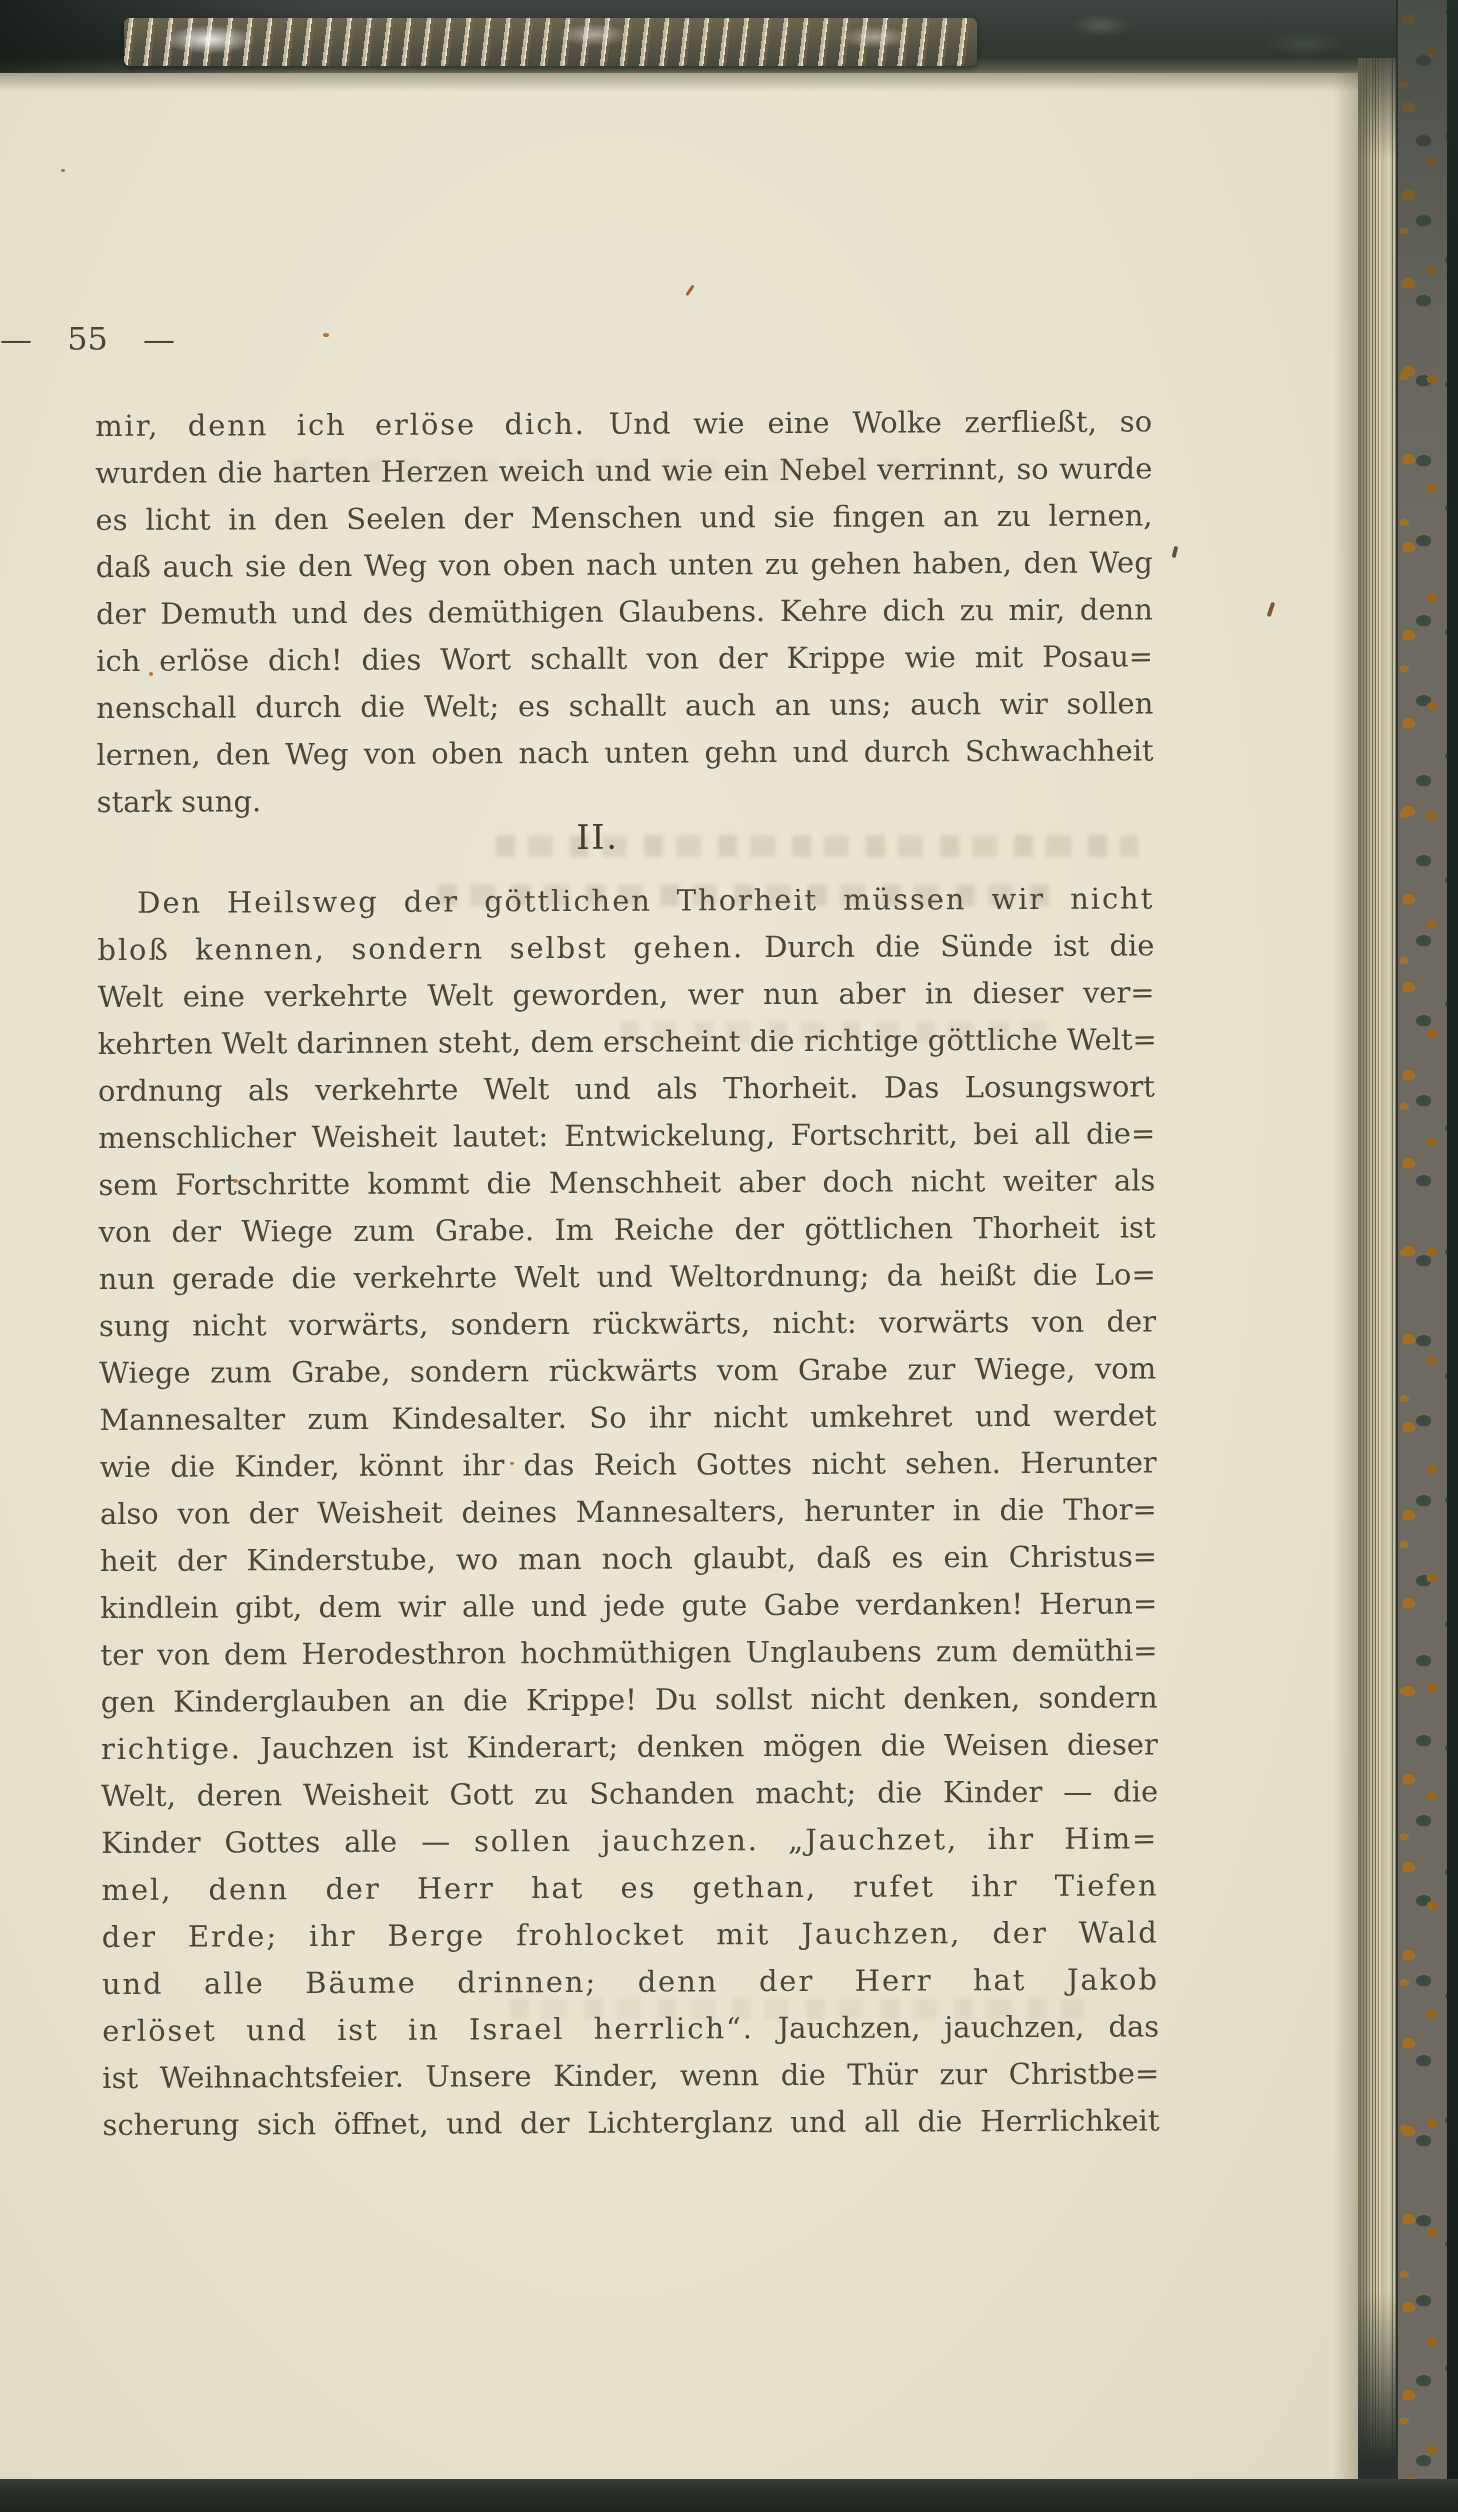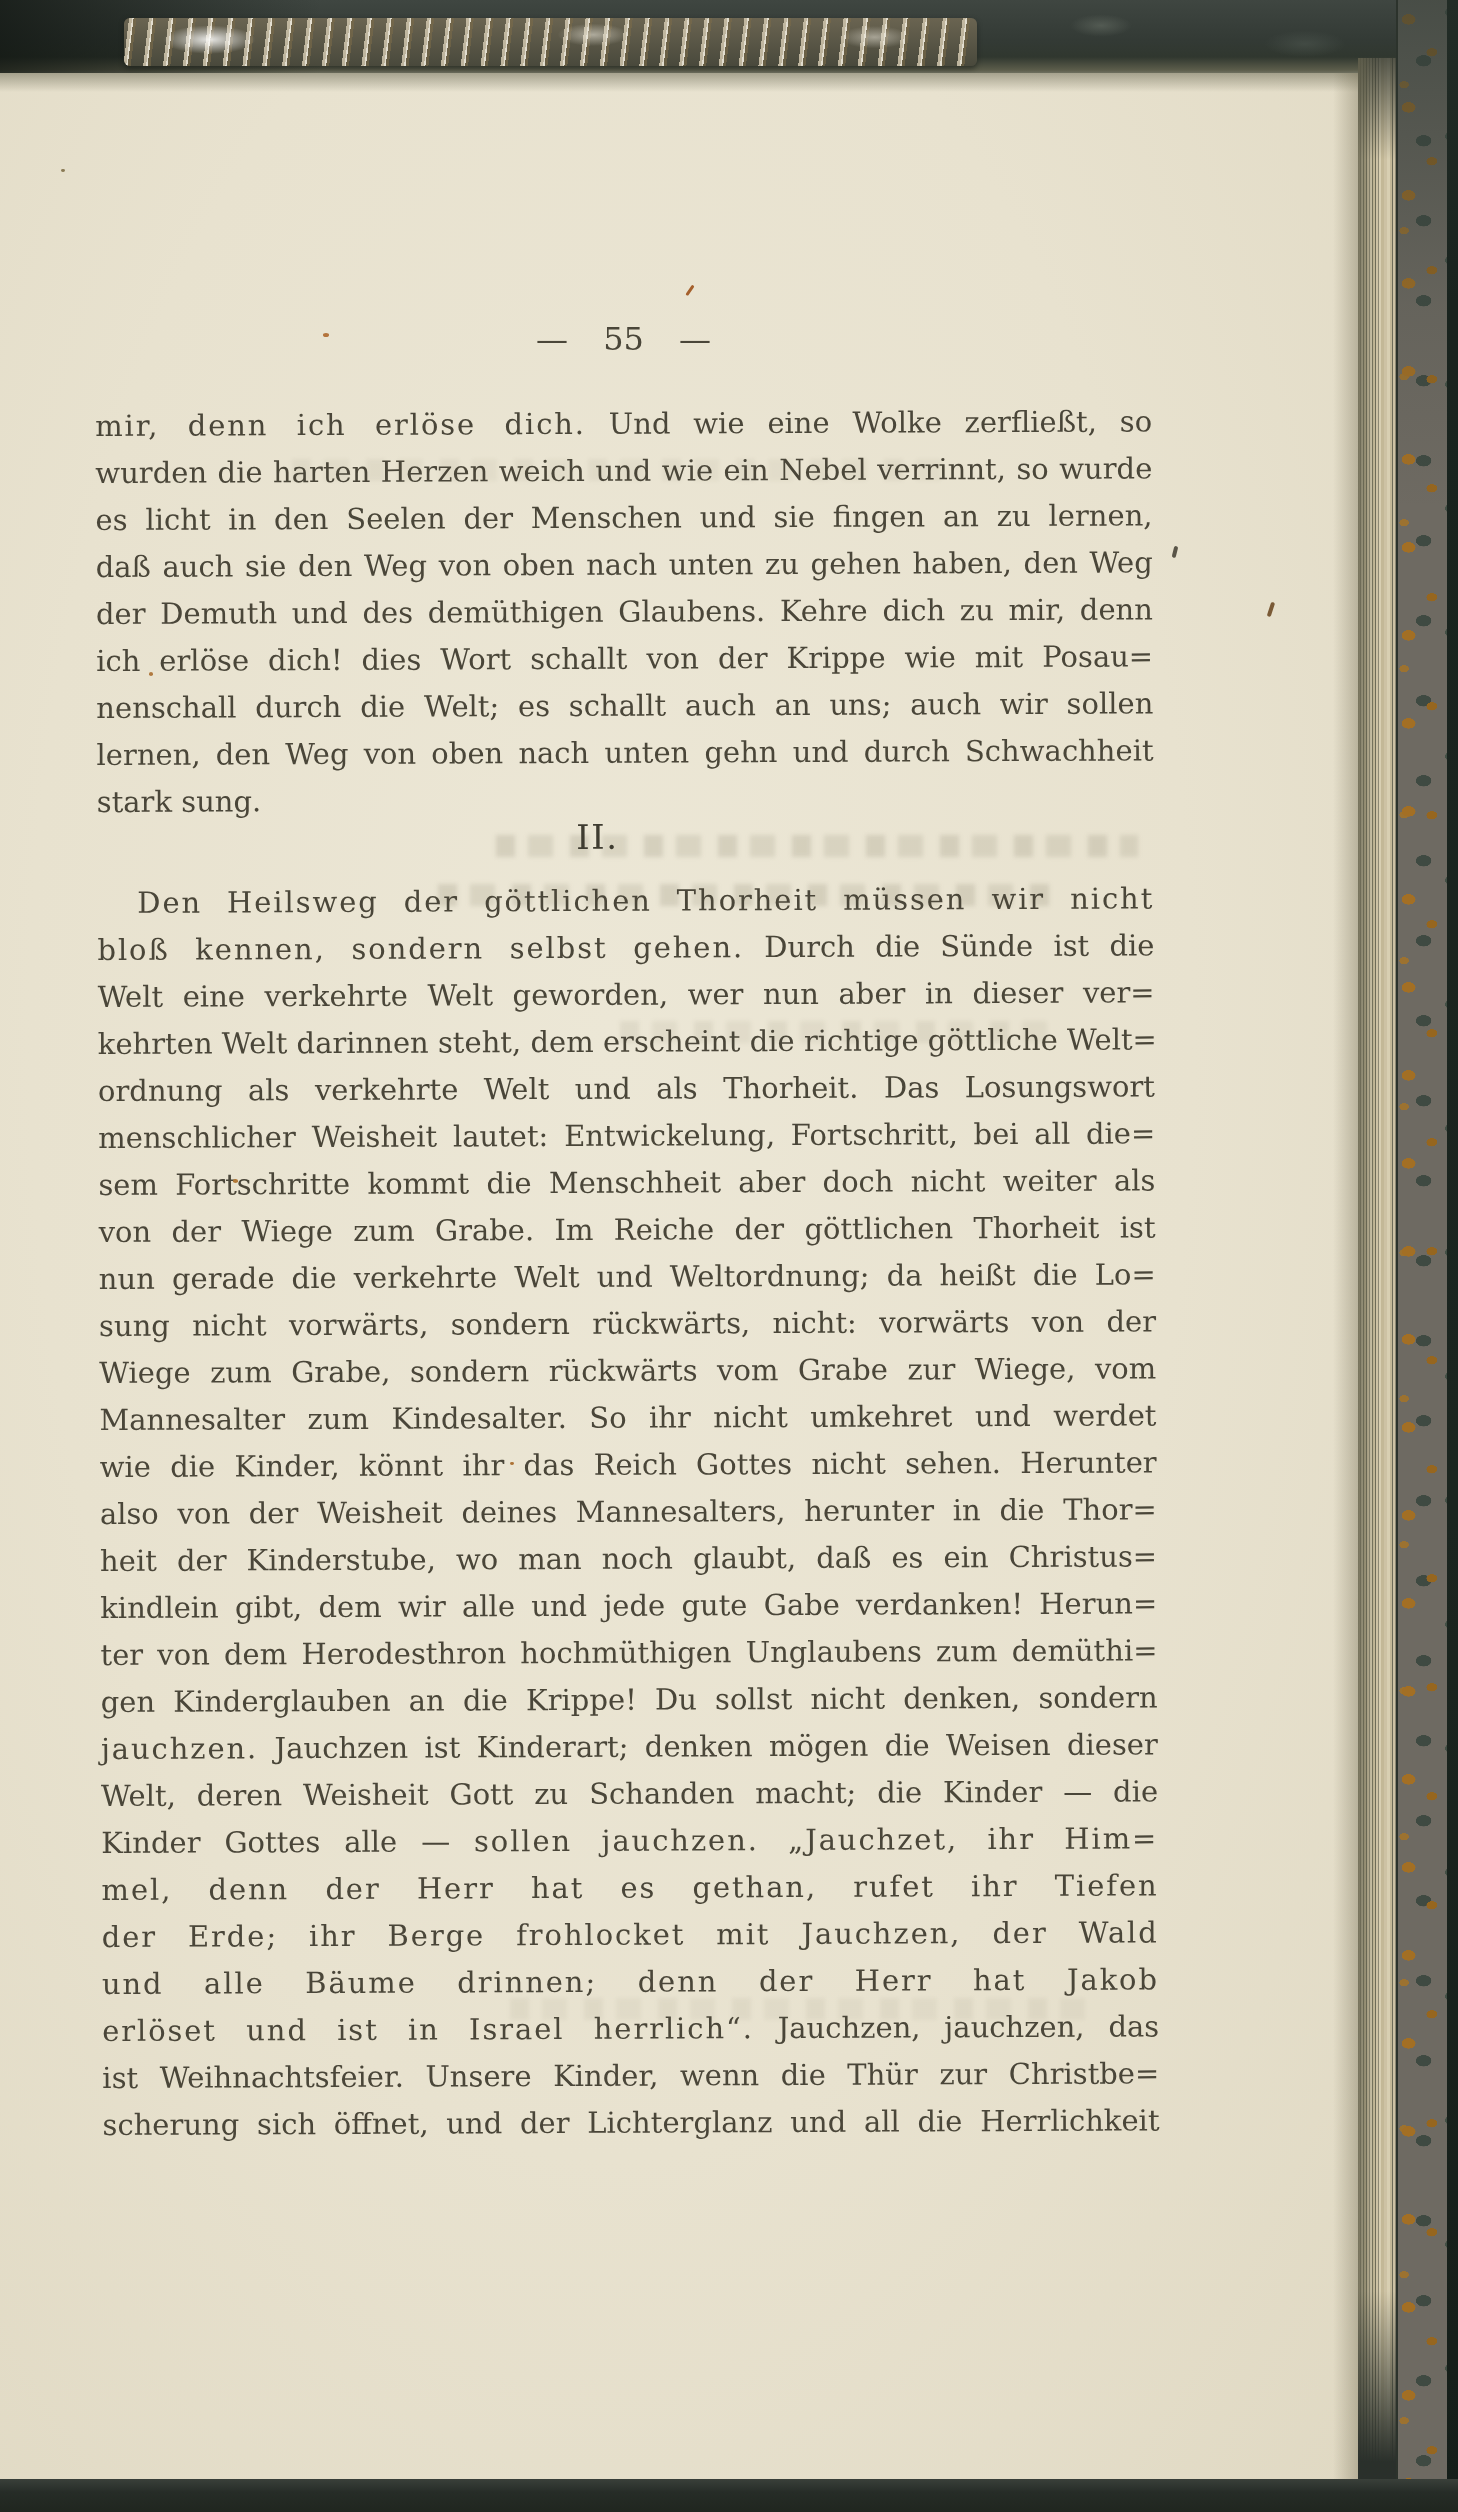--- a/index.html
+++ b/index.html
@@ -55,21 +55,20 @@
     content:"";position:absolute;left:0;top:0;width:100%;height:19px;
     background:linear-gradient(180deg,rgba(100,99,78,.5),rgba(100,99,78,0));
   }
   .page::after{ 
     content:"";position:absolute;right:0;top:0;width:25px;height:100%;
     background:linear-gradient(270deg,rgba(104,98,72,.35),rgba(104,98,72,0));
   }
 
   .folio{
     position:absolute;top:248px;left:0;width:1247px;
-    text-align:center;
     font-size:32px;line-height:36px;color:#4a4639;
     word-spacing:25px;
   }
 
   .textblock{
     position:absolute;left:95px;top:330px;width:1057px;
     color:#4a4639;font-size:29px;
     transform:rotate(-0.25deg);transform-origin:left top;
   }
   .line{
@@ -205,21 +204,21 @@
           <div class="line"><span>nun gerade die verkehrte Welt und Weltordnung; da heißt die Lo=</span></div>
           <div class="line"><span>sung nicht vorwärts, sondern rückwärts, nicht: vorwärts von der</span></div>
           <div class="line"><span>Wiege zum Grabe, sondern rückwärts vom Grabe zur Wiege, vom</span></div>
           <div class="line"><span>Mannesalter zum Kindesalter. So ihr nicht umkehret und werdet</span></div>
           <div class="line"><span>wie die Kinder, könnt ihr das Reich Gottes nicht sehen. Herunter</span></div>
           <div class="line"><span>also von der Weisheit deines Mannesalters, herunter in die Thor=</span></div>
           <div class="line"><span>heit der Kinderstube, wo man noch glaubt, daß es ein Christus=</span></div>
           <div class="line"><span>kindlein gibt, dem wir alle und jede gute Gabe verdanken! Herun=</span></div>
           <div class="line"><span>ter von dem Herodesthron hochmüthigen Unglaubens zum demüthi=</span></div>
           <div class="line"><span>gen Kinderglauben an die Krippe! Du sollst nicht denken, sondern</span></div>
-          <div class="line"><span class="sp">jauchzen.</span><span> Jauchzen ist Kinderart; denken mögen die Weisen dieser</span></div>
+          <div class="line"><span class="sp">richtige.</span><span> Jauchzen ist Kinderart; denken mögen die Weisen dieser</span></div>
           <div class="line"><span>Welt, deren Weisheit Gott zu Schanden macht; die Kinder — die</span></div>
           <div class="line"><span>Kinder Gottes alle — </span><span class="sp">sollen jauchzen. „Jauchzet, ihr Him=</span></div>
           <div class="line"><span class="sp">mel, denn der Herr hat es gethan, rufet ihr Tiefen</span></div>
           <div class="line"><span class="sp">der Erde; ihr Berge frohlocket mit Jauchzen, der Wald</span></div>
           <div class="line"><span class="sp">und alle Bäume drinnen; denn der Herr hat Jakob</span></div>
           <div class="line"><span class="sp">erlöset und ist in Israel herrlich“.</span><span> Jauchzen, jauchzen, das</span></div>
           <div class="line"><span>ist Weihnachtsfeier. Unsere Kinder, wenn die Thür zur Christbe=</span></div>
           <div class="line"><span>scherung sich öffnet, und der Lichterglanz und all die Herrlichkeit</span></div>
         </div>
     </div>

